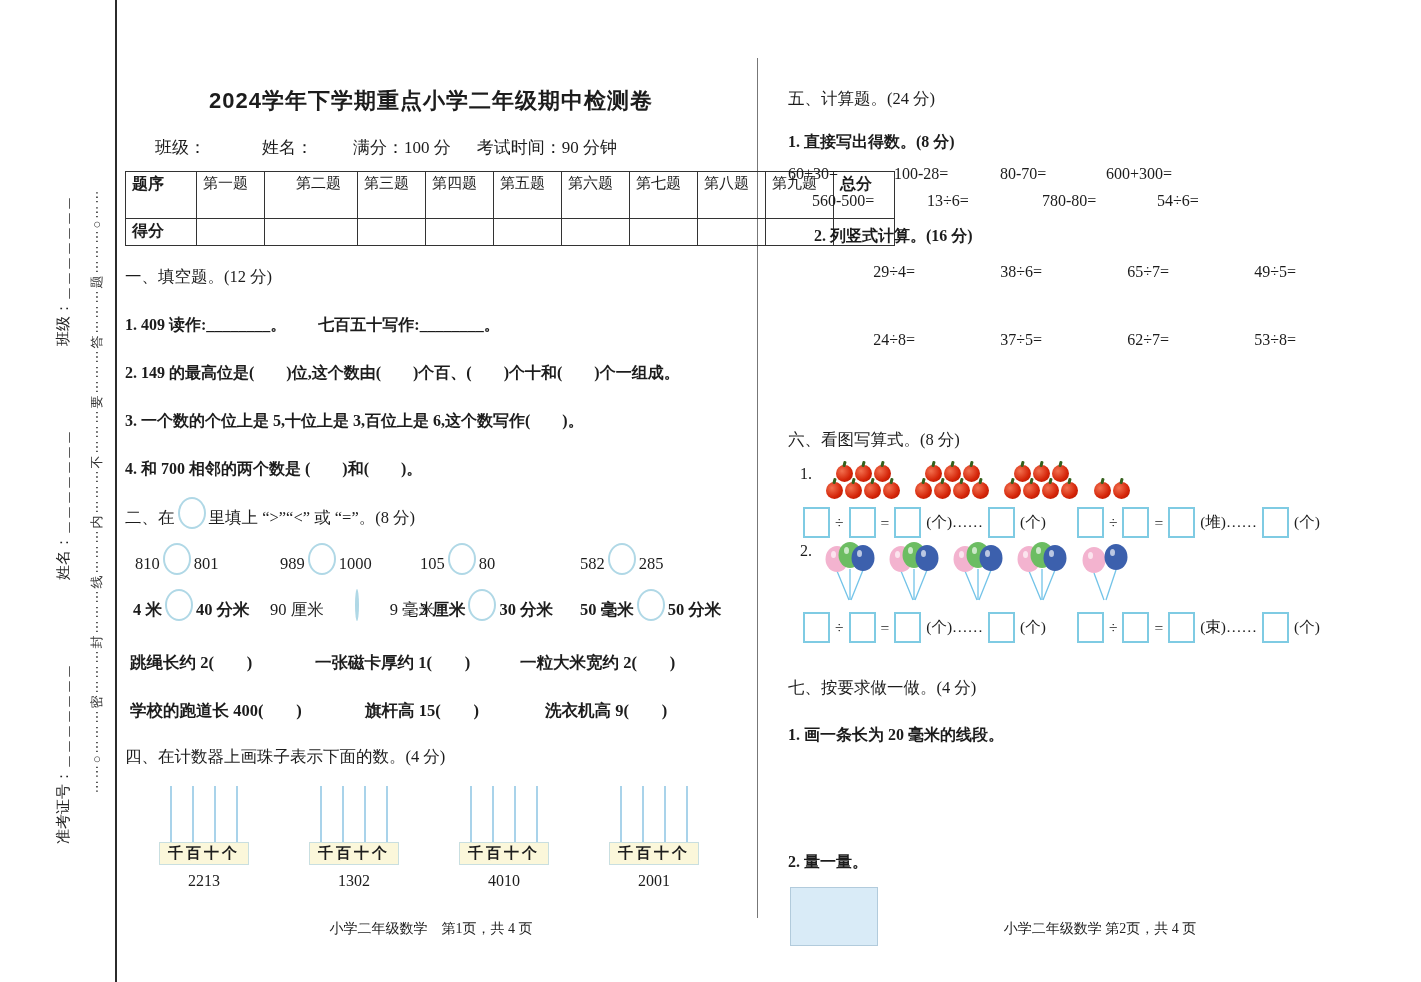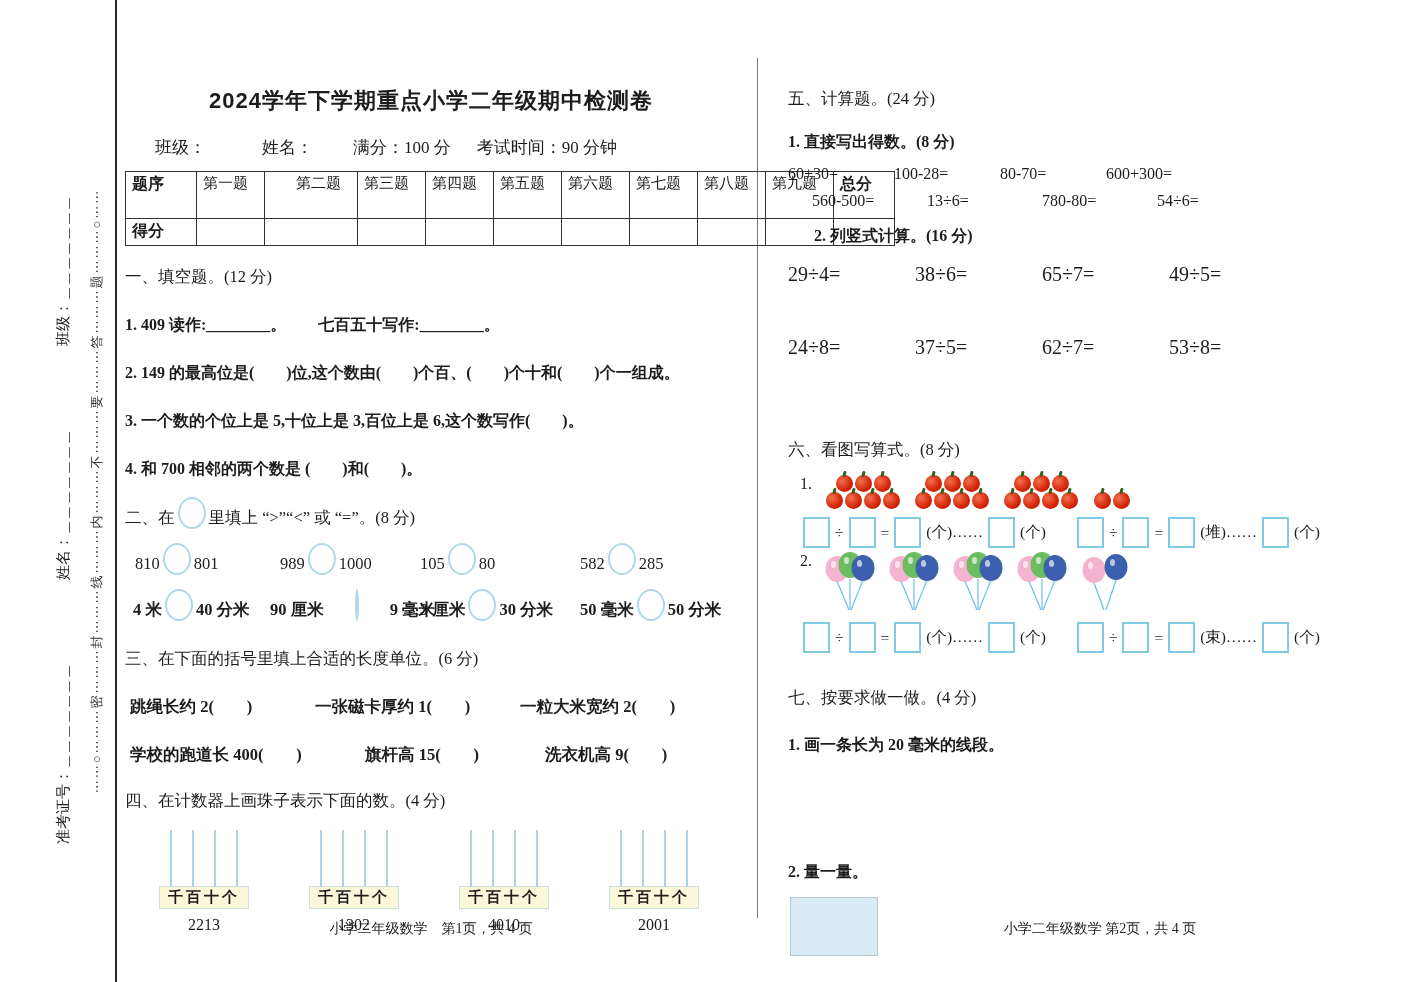--- a/index.html
+++ b/index.html
@@ -42,21 +42,21 @@
   .s1-item{margin-top:27px; font-size:16px; font-weight:600;}
   .s1-item:first-of-type{font-weight:600;}
   #sec1-head{margin-top:20px;}
   .cmp-head{margin-top:22px; display:flex; align-items:center;}
   .cmp-row{display:flex; margin-top:14px; font-size:16.5px; align-items:center; white-space:nowrap;}
   .pair{display:flex; align-items:center;}
   .cmp-row.r1 .pair:nth-child(1){margin-left:10px; width:145px;}
   .cmp-row.r1 .pair:nth-child(2){width:140px;}
   .cmp-row.r1 .pair:nth-child(3){width:160px;}
   .cmp-row.r2 .pair:nth-child(1){margin-left:8px; width:137px; font-weight:600;}
-  .cmp-row.r2 .pair:nth-child(2){width:150px; font-weight:700;gap:28px;}
+  .cmp-row.r2 .pair:nth-child(2){width:150px; font-weight:400;gap:28px;}
   .cmp-row.r2 .pair:nth-child(3){width:160px; font-weight:600;}
   .cmp-row.r2 .pair:nth-child(4){font-weight:600;}
   .cmp-circle{display:inline-block; width:24px; height:28px; border:2px solid #b0d8e6; border-radius:50%;
               margin:0 3px; position:relative; top:-5px; background:#fff;}
   .u-row{display:flex; margin-top:26px; font-weight:600; font-size:16.5px; white-space:nowrap;}
   .u-row.r1 .c:nth-child(1){margin-left:5px; width:185px;}
   .u-row.r1 .c:nth-child(2){width:205px;}
   .u-row.r2 .c:nth-child(1){margin-left:5px; width:235px;}
   .u-row.r2 .c:nth-child(2){width:180px;}
   .counters{display:flex; margin-top:18px; padding-left:20px; gap:32px;}
@@ -70,21 +70,21 @@
   .footer.f1{left:125px; width:612px;}
   .footer.f2{left:788px; width:624px;}
   
   #sec5-head{margin-top:88px;}
   .sub-h{margin-top:22px; font-weight:600; font-size:16px;}
   .sub-h.ind{margin-left:26px; margin-top:16px;}
   .calc-row{display:flex; margin-top:12px; font-size:16px; white-space:nowrap;}
   .calc-row .c{width:106px;}
   .calc-row.r2{margin-top:9px; padding-left:24px;}
   .calc-row.r2 .c{width:115px;}
-  .div-row{display:flex; margin-top:16px; font-size:20px;}
+  .div-row{display:flex; margin-top:16px; font-size:16px;text-align:right;}
   .div-row .c{width:127px;}
   .div-row.r2{margin-top:50px;}
   #sec6-head{margin-top:80px;}
   .fig-row{display:flex; margin-top:14px; align-items:flex-start;}
   .fig-label{font-size:16px; margin-left:12px; margin-right:10px;}
   .apple-groups{display:flex; gap:7px; align-items:flex-end;}
   .apple-group{width:82px;}
   .apple-group.leftover{width:46px;}
   .arow{display:flex; justify-content:center; gap:2px;}
   .apple{display:inline-block; width:17px; height:17px; border-radius:50%;
@@ -206,21 +206,20 @@
         <span class="cmp-circle"></span>
         <span>30 分米</span>
       </span>
       <span class="pair">
         <span>50 毫米</span>
         <span class="cmp-circle"></span>
         <span>50 分米</span>
       </span>
     </div>
 
-  <div class="sec-h" style="margin-top:22px;">三、在下面的括号里填上合适的长度单位。(6 分)</div>
   <div class="u-row r1">
       <span class="c">跳绳长约 2(　　)</span>
       <span class="c">一张磁卡厚约 1(　　)</span>
       <span class="c">一粒大米宽约 2(　　)</span>
     </div>
   <div class="u-row r2">
       <span class="c">学校的跑道长 400(　　)</span>
       <span class="c">旗杆高 15(　　)</span>
       <span class="c">洗衣机高 9(　　)</span>
     </div>

